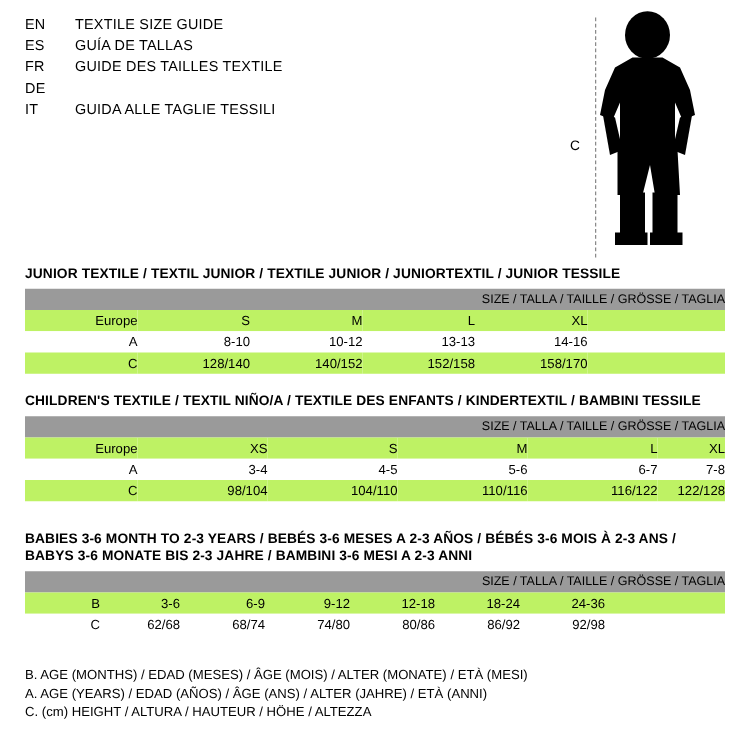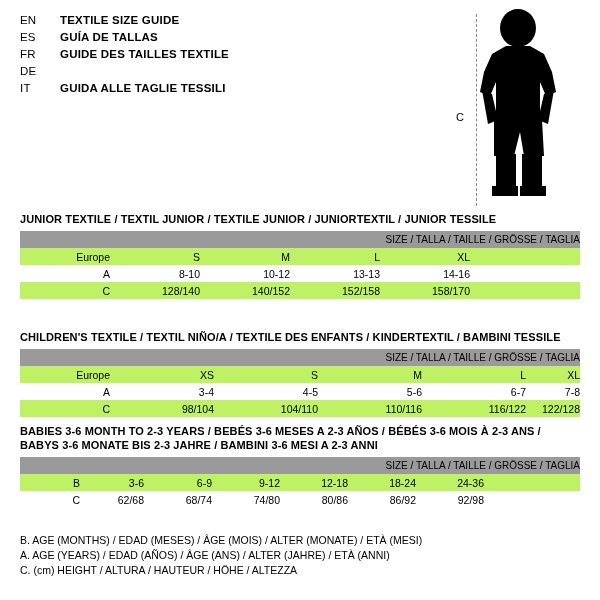--- a/index.html
+++ b/index.html
@@ -34,21 +34,20 @@
     height: 17px;
     font-size: 11.5px;
     letter-spacing: 0.2px;
   }
   .lang-code {
     width: 40px;
     flex: 0 0 40px;
   }
   .lang-text {
     flex: 1 1 auto;
-    font-weight: bold;
   }
 
   
   .figure-area {
     position: absolute;
     left: 440px;
     top: 6px;
     width: 150px;
     height: 200px;
   }
@@ -214,21 +213,21 @@
         <td class="cell">128/140</td>
         <td class="cell">140/152</td>
         <td class="cell">152/158</td>
         <td class="cell">158/170</td>
         <td class="cell"></td>
       </tr>
     </tbody>
       </table>
   </div>
 
-  <div class="section" style="top:330px;">
+  <div class="section" style="top:314px;">
     <div class="section-title">CHILDREN'S TEXTILE / TEXTIL NIÑO/A / TEXTILE DES ENFANTS / KINDERTEXTIL / BAMBINI TESSILE</div>
     <table class="size-table">
       <colgroup>
         <col style="width:90px">
           <col style="width:104px">
           <col style="width:104px">
           <col style="width:104px">
           <col style="width:104px">
           <col style="width:54px">
       </colgroup>

